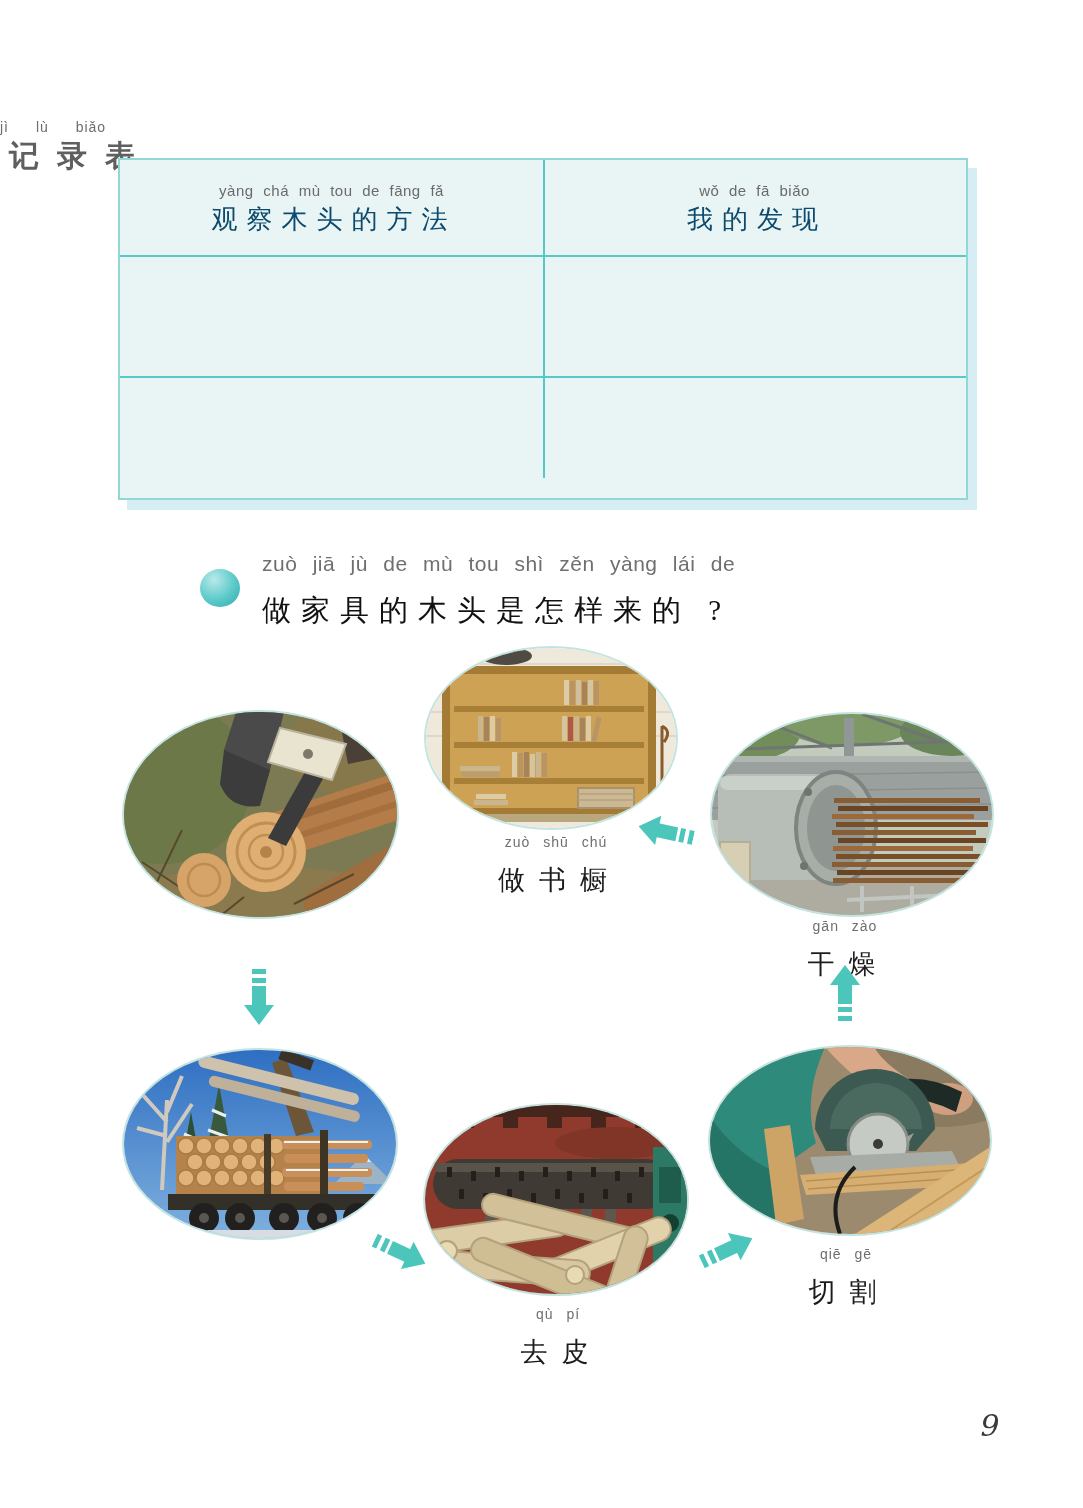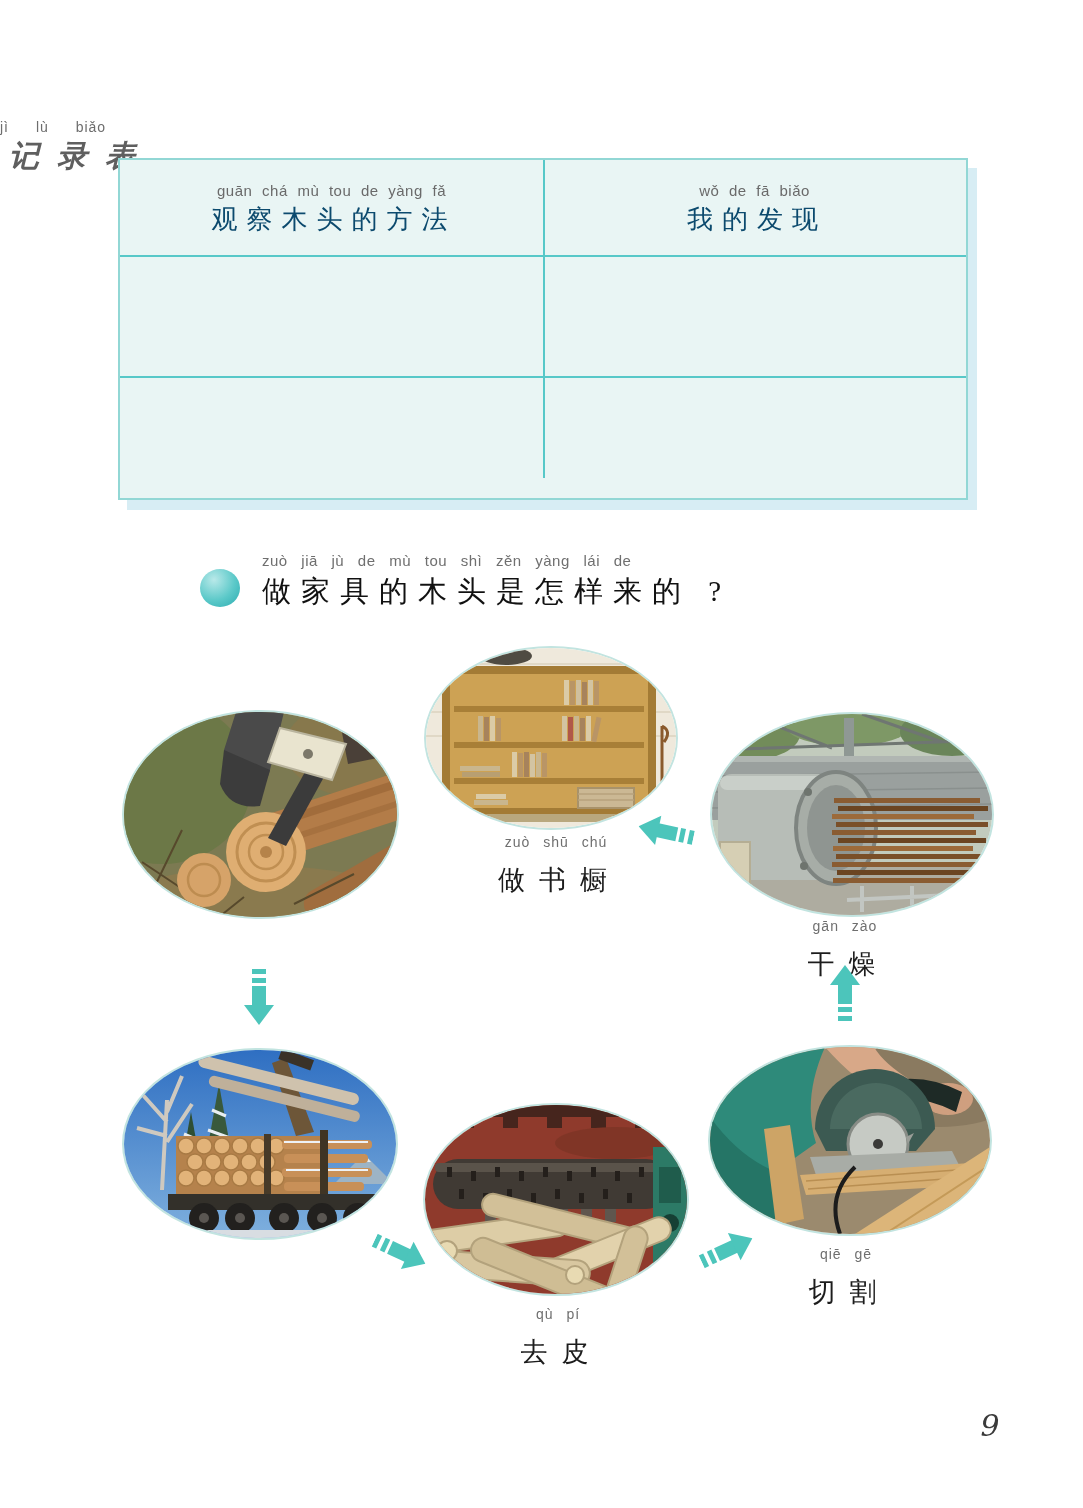--- a/index.html
+++ b/index.html
@@ -6,38 +6,38 @@
   .page{position:relative;width:1083px;height:1508px;background:#ffffff;overflow:hidden;
         font-family:"Liberation Sans",sans-serif;}
   .abs{position:absolute;}
   .pinyin{color:#6f6f6f;font-family:"Liberation Sans",sans-serif;}
   .hanzi{font-family:"Liberation Serif","DejaVu Serif",serif;color:#1c1c1c;}
 
   
   .title-block{left:0;top:96px;width:100%;text-align:left;margin-top:23px;}
   .title-pinyin{font-size:14px;letter-spacing:1px;word-spacing:22px;color:#6d6d6d;}
   .title-hanzi{font-size:30px;font-weight:bold;color:#5f5f5f;letter-spacing:18px;padding-left:9px;
-               font-family:"Liberation Sans",sans-serif;margin-top:1px;font-style:italic;}
+               font-family:"Liberation Sans",sans-serif;margin-top:1px;}
 
   
   .record-table{left:118px;top:158px;width:846px;height:338px;background:#e9f5f4;
                 border:2px solid #92d7d5;box-shadow:9px 10px 0 #d7edf4;}
   .rt-vline{left:50%;top:0;width:2px;height:318px;background:#57c8c8;}
   .rt-hline{left:0;width:100%;height:2px;background:#57c8c8;}
   .rt-head{top:22px;width:50%;text-align:center;}
   .rt-head .pinyin{font-size:15px;color:#6a6a6a;letter-spacing:0.5px;word-spacing:5px;}
   .rt-head .hanzi{font-size:26px;color:#0c4a6e;letter-spacing:9px;padding-left:5px;margin-top:3px;}
   .rt-cell{width:50%;height:118px;}
 
   
   .bullet{left:200px;top:569px;width:40px;height:38px;border-radius:50%;
           background:radial-gradient(circle at 35% 28%, #b9e9e9 0%, #5cc9c9 55%, #2aabb0 100%);}
   .question-text{left:262px;top:552px;width:560px;}
-  .question-pinyin{font-size:15px;letter-spacing:0.5px;word-spacing:9px;color:#6f6f6f;}
-  .question-hanzi{font-size:29px;letter-spacing:10px;margin-top:3px;color:#111;}
+  .question-pinyin{font-size:21px;letter-spacing:0.5px;word-spacing:9px;color:#6f6f6f;}
+  .question-hanzi{font-size:29px;letter-spacing:10px;margin-top:15px;color:#111;}
 
   
   .photo{position:absolute;border-radius:50%;overflow:hidden;border:2px solid #c2e4e0;}
   .photo svg{display:block;width:100%;height:100%;}
 
   
   .figure-label{position:absolute;width:250px;text-align:center;}
   .figure-label .pinyin{font-size:14px;letter-spacing:1px;word-spacing:8px;}
   .figure-label .hanzi{font-size:27px;letter-spacing:14px;padding-left:7px;margin-top:12px;}
 
@@ -63,21 +63,21 @@
     <div class="title-pinyin">jì lù biǎo</div>
     <div class="title-hanzi">记录表</div>
   </div>
 
   <div class="abs record-table">
     <div class="abs rt-vline"></div>
     <div class="abs rt-hline" style="top:95px;"></div>
     <div class="abs rt-hline" style="top:216px;"></div>
 
     <div class="abs rt-head" style="left:0;">
-      <div class="pinyin">guān chá mù tou de yàng fǎ</div>
+      <div class="pinyin">yàng chá mù tou de fāng fǎ</div>
       <div class="hanzi">观察木头的方法</div>
     </div>
     <div class="abs rt-head" style="left:50%;">
       <div class="pinyin">wǒ de fā biǎo</div>
       <div class="hanzi">我的发现</div>
     </div>
 
     <div class="abs rt-cell" style="left:0;top:97px;"></div>
     <div class="abs rt-cell" style="left:50%;top:97px;"></div>
     <div class="abs rt-cell" style="left:0;top:218px;"></div>

